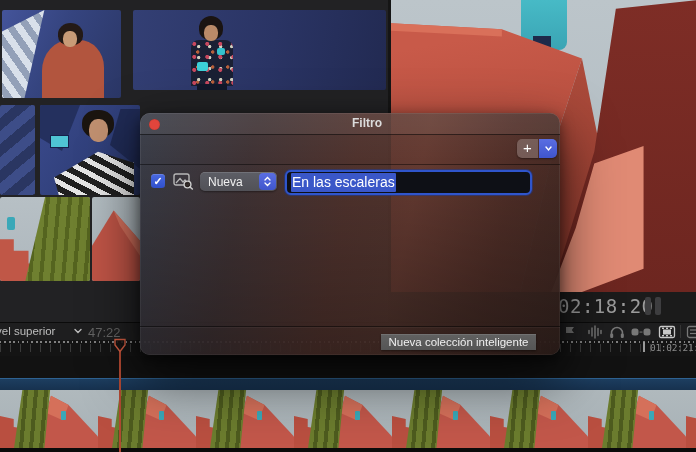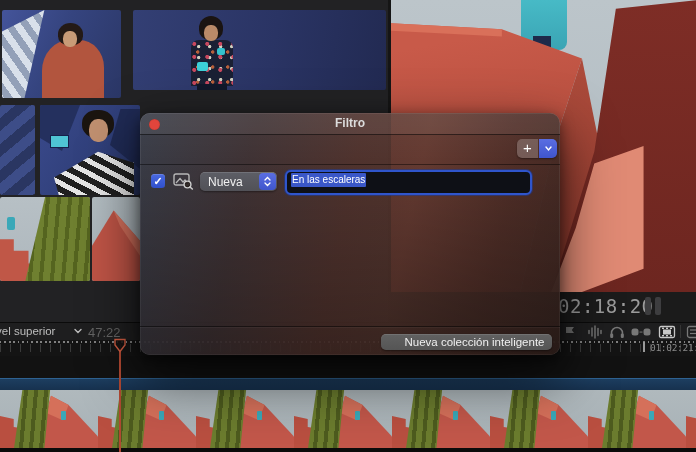--- a/index.html
+++ b/index.html
@@ -116,21 +116,21 @@
   
   .dialog{left:140px;top:113px;width:420px;height:242px;border-radius:10px;z-index:10;
       background:linear-gradient(102deg,rgba(58,62,74,0.92) 0%,rgba(66,52,54,0.9) 25%,rgba(84,52,46,0.9) 48%,rgba(88,55,47,0.88) 62%,rgba(70,43,37,0.92) 82%,rgba(58,38,33,0.94) 100%);
       box-shadow:0 22px 55px rgba(0,0,0,0.68),0 4px 14px rgba(0,0,0,0.5),inset 0 0 0 0.5px rgba(255,255,255,0.14);}
   .dlg-darken{left:0;top:0;width:100%;height:100%;border-radius:10px;
       background:linear-gradient(rgba(255,255,255,0.04) 0%,rgba(0,0,0,0) 20%,rgba(0,0,0,0.22) 78%,rgba(0,0,0,0.3) 100%);}
   .titlebar{left:0;top:0;width:100%;height:21px;border-radius:10px 10px 0 0;
       background:rgba(255,255,255,0.06);border-bottom:1px solid rgba(0,0,0,0.55);}
   .close-btn{left:9px;top:6px;width:11px;height:11px;border-radius:50%;background:#e1453c;
       box-shadow:inset 0 0 1px rgba(0,0,0,0.4);}
-  .dlg-title{left:0;top:3px;width:100%;text-align:center;font-size:12px;font-weight:700;color:#dcdcdc;}
+  .dlg-title{left:0;top:3px;width:100%;text-align:center;font-size:12px;font-weight:700;color:#dcdcdc;padding-left:17px;}
   .scope-row{left:0;top:22px;width:100%;height:29px;border-bottom:1px solid rgba(0,0,0,0.45);}
   .popup{position:absolute;height:19px;background:linear-gradient(#5d5e66,#515157);border-radius:5px;
       box-shadow:0 1px 2px rgba(0,0,0,0.4),inset 0 0.5px 0 rgba(255,255,255,0.25);}
   .popup .ptext{position:absolute;left:8px;top:2.5px;font-size:12px;color:#f0f0f0;}
   .popup .stepper{position:absolute;right:1px;top:1px;width:17px;height:17px;border-radius:4px;
       background:linear-gradient(#5a6ee2,#3f55cc);display:flex;align-items:center;justify-content:center;}
   .scope-popup{left:10px;top:4px;width:72px;}
   .addgroup{left:377px;top:4px;width:40px;height:19px;border-radius:5px;overflow:hidden;
       box-shadow:0 1px 2px rgba(0,0,0,0.4);}
   .add-left{position:absolute;left:0;top:0;width:21px;height:19px;background:rgba(255,255,255,0.22);
@@ -138,27 +138,27 @@
   .add-right{position:absolute;left:22px;top:0;width:18px;height:19px;background:linear-gradient(#5a6ee2,#3f55cc);
       display:flex;align-items:center;justify-content:center;}
   .rule-row{left:0;top:51px;width:100%;height:38px;}
   .checkbox{left:11px;top:10px;width:14px;height:14px;border-radius:3.5px;background:linear-gradient(#4a6ae0,#3050cc);
       color:#fff;font-size:11px;line-height:14px;text-align:center;font-weight:700;
       box-shadow:inset 0 0.5px 0 rgba(255,255,255,0.3);}
   .crit-icon{left:33px;top:8px;width:21px;height:18px;}
   .type-popup{left:60px;top:8px;width:77px;}
   .field{left:145px;top:6px;width:243px;height:21px;background:#0e1016;border-radius:6px;
       border:2px solid #2f55cc;box-shadow:0 0 0 1px rgba(32,60,150,0.55);}
-  .field .ftext{position:absolute;left:4px;top:2px;font-size:10px;color:#ffffff;white-space:nowrap;text-align:right;}
+  .field .ftext{position:absolute;left:4px;top:2px;font-size:14px;color:#ffffff;white-space:nowrap;text-align:right;}
   .field .sel{background:#3a57c8;padding:1px 1px 2px 1px;border-radius:1px;}
   .dlg-footer{left:0;top:213px;width:100%;height:29px;border-top:1px solid rgba(0,0,0,0.5);
       box-shadow:inset 0 0.5px 0 rgba(255,255,255,0.08);}
   .smart-btn{left:241px;top:7px;width:155px;height:16px;background:linear-gradient(#616161,#555555);
-      border-radius:5px;color:#efefef;font-size:11.5px;text-align:center;line-height:16px;
-      box-shadow:0 1px 2px rgba(0,0,0,0.45),inset 0 0.5px 0 rgba(255,255,255,0.22);padding-left:16px;}
+      border-radius:0;color:#efefef;font-size:11.5px;text-align:center;line-height:16px;
+      box-shadow:0 1px 2px rgba(0,0,0,0.45),inset 0 0.5px 0 rgba(255,255,255,0.22);}
 </style>
 </head>
 <body>
 
 <div class="stage">
 
   <div class="abs browser">
     <div class="clip clipA">
       <div class="abs stairs"></div>
       <div class="abs torso"></div>

